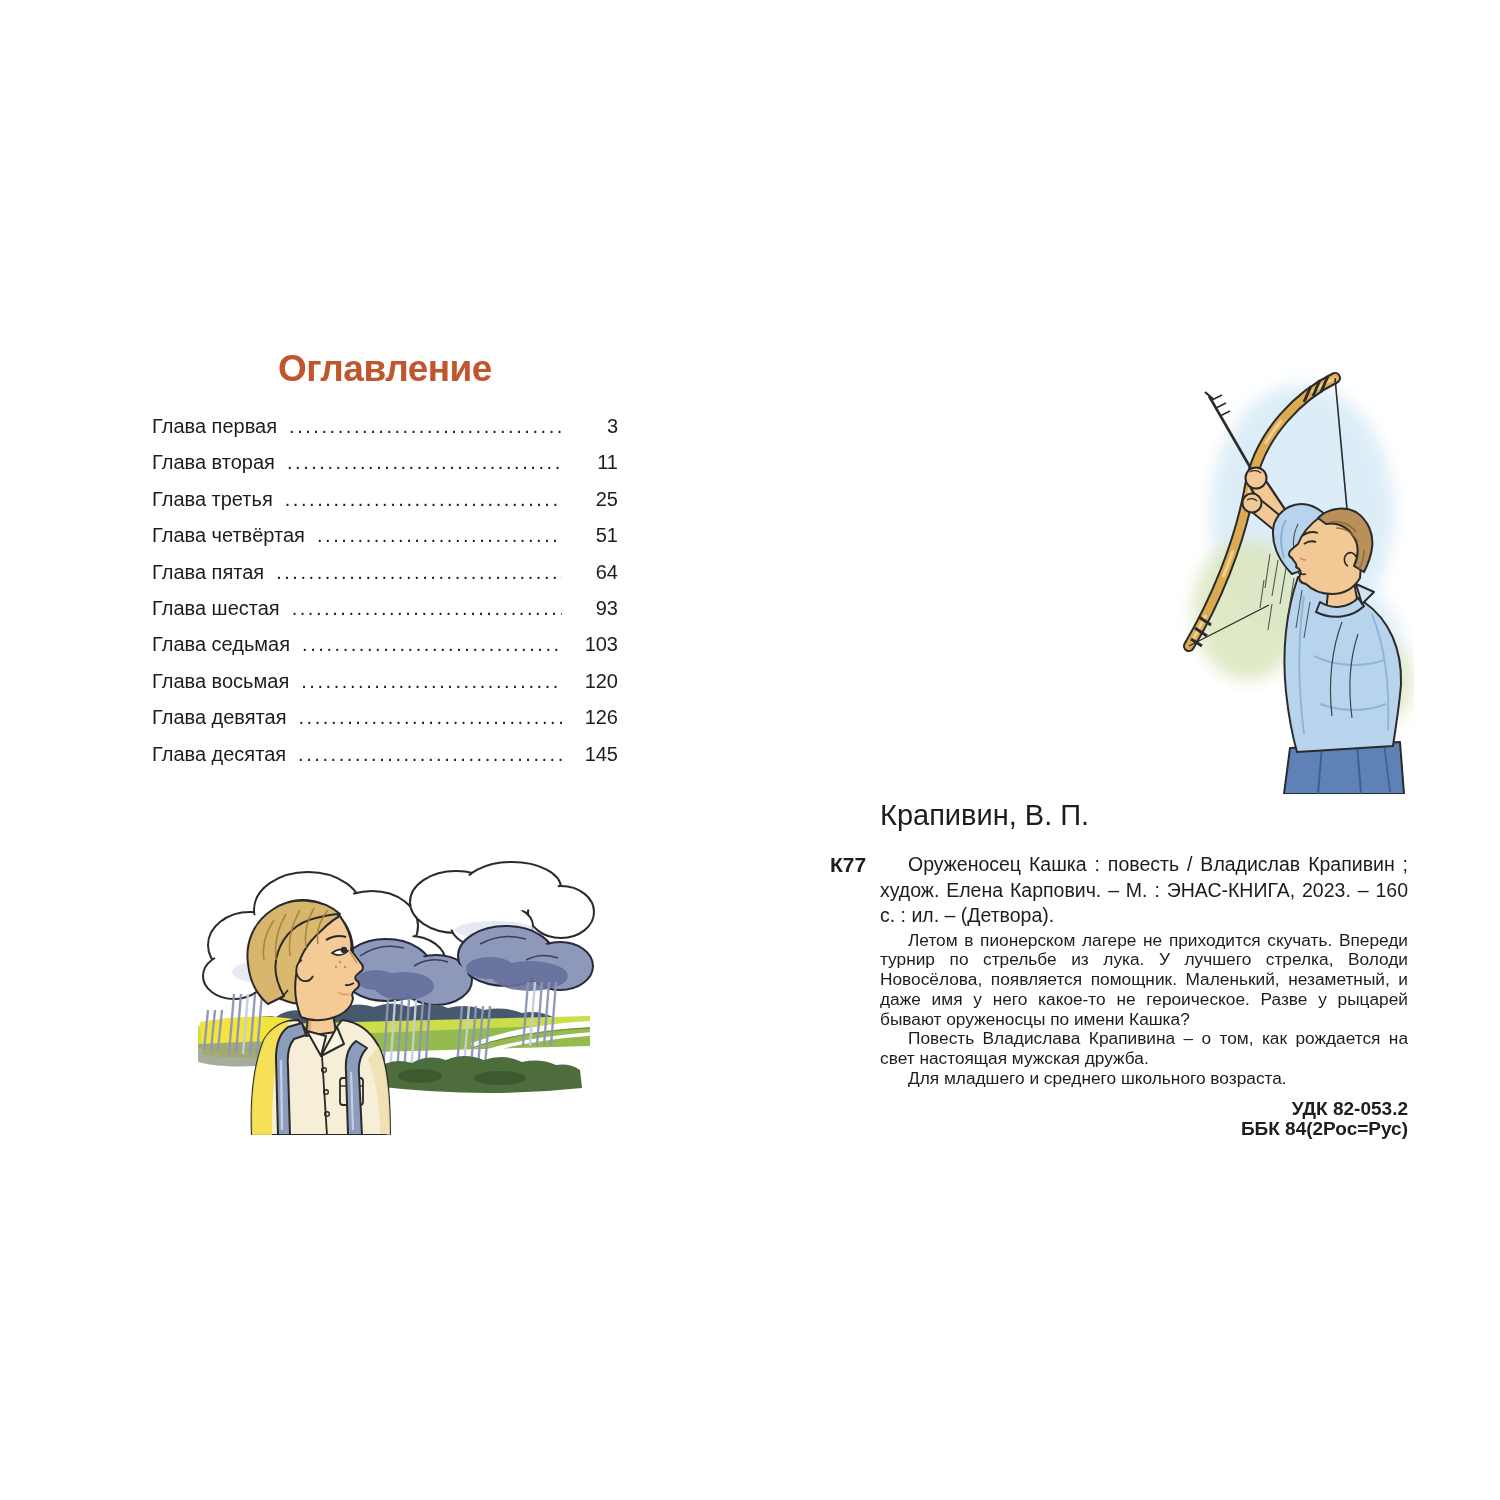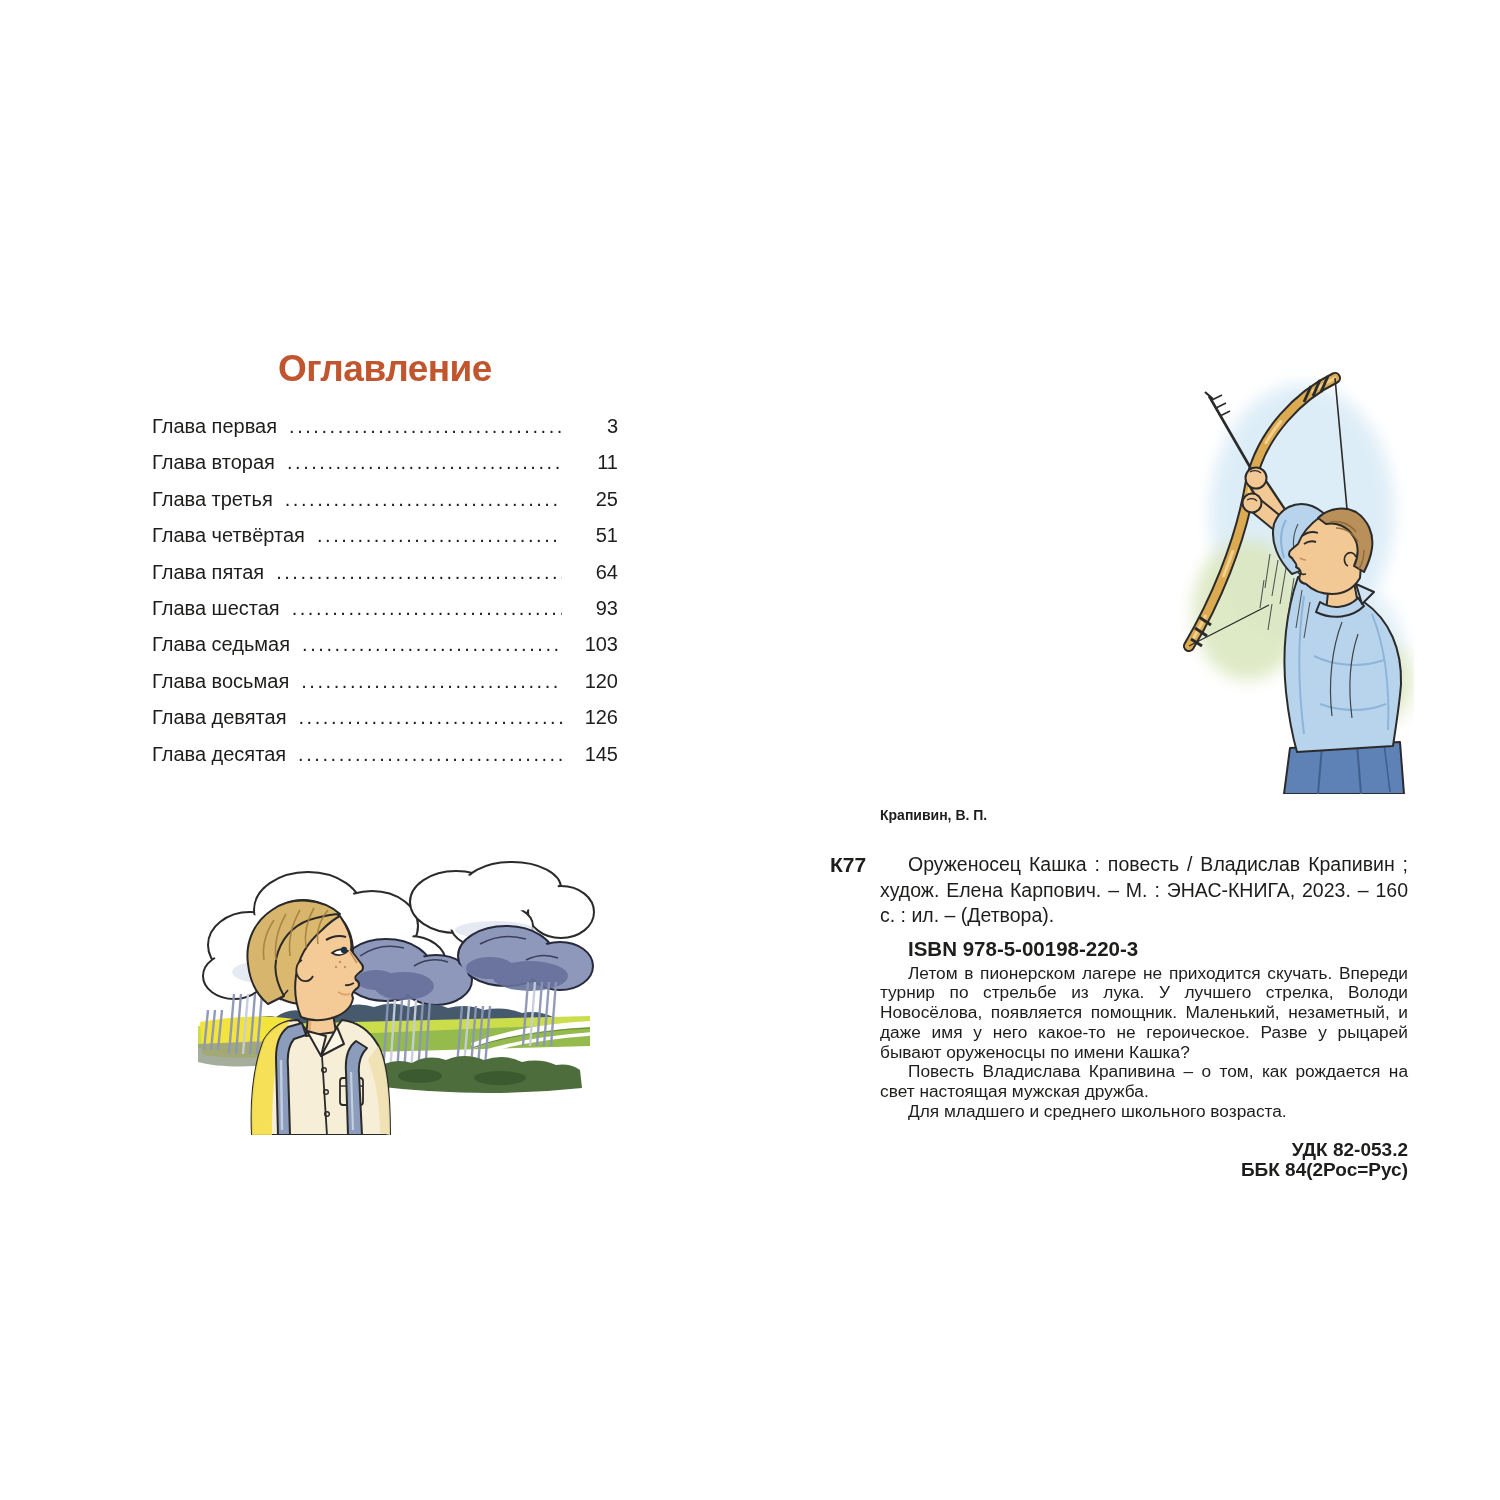--- a/index.html
+++ b/index.html
@@ -26,31 +26,31 @@
   }
   .toc-label{flex:0 0 auto;}
   .toc-dots{
     flex:1 1 auto;overflow:hidden;margin:0 8px 0 12px;
     letter-spacing:-1.5px;color:#1d1d1b;
   }
   .toc-page{flex:0 0 auto;min-width:48px;text-align:right;}
 
   
   .catalog-card{position:absolute;left:130px;top:802px;width:528px;}
-  .card-author{font-weight:700;font-size:14px;line-height:26px;}
+  .card-author{font-weight:400;font-size:29px;line-height:26px;}
   .card-desc-wrap{position:relative;margin-top:24px;}
   .card-code{
     position:absolute;left:-50px;top:0;font-weight:700;
     font-size:21px;line-height:25.5px;
   }
   .card-desc{font-size:19.5px;line-height:25.5px;text-align:justify;text-indent:28px;}
   .card-isbn{margin-top:7px;padding-left:28px;font-weight:700;font-size:20.5px;line-height:26px;}
   .card-annotation{margin-top:2px;}
   .card-annotation p{margin:0;font-size:17.3px;line-height:19.8px;text-align:justify;text-indent:28px;}
-  .card-codes{margin-top:18px;text-align:right;font-weight:700;font-size:19px;line-height:20.5px;}
+  .card-codes{margin-top:10px;text-align:right;font-weight:700;font-size:19px;line-height:20.5px;}
 
   
   .illustration{position:absolute;}
   #storm-illo{left:190px;top:860px;width:405px;height:275px;}
   #archer-illo{left:402px;top:352px;width:262px;height:442px;} 
 </style>
 </head>
 <body style="--accent: #c0552e;">
 
 <div class="page" id="left-page">
@@ -360,21 +360,20 @@
       </g>
     </g>
   </svg>
 
   <div class="catalog-card">
     <div class="card-author">Крапивин, В. П.</div>
     <div class="card-desc-wrap">
       <span class="card-code">К77</span>
       <p class="card-desc" style="margin:0">Оруженосец Кашка : повесть / Владислав Крапивин ; худож. Елена Карпович. – М. : ЭНАС-КНИГА, 2023. – 160 с. : ил. – (Детвора).</p>
     </div>
-    <div class="card-isbn">ISBN 978-5-00198-220-3</div>
     <div class="card-annotation">
       <p>Летом в пионерском лагере не приходится скучать. Впереди турнир по стрельбе из лука. У лучшего стрелка, Володи Новосёлова, появляется помощник. Маленький, незаметный, и даже имя у него какое-то не героическое. Разве у рыцарей бывают оруженосцы по имени Кашка?</p>
       <p>Повесть Владислава Крапивина – о том, как рождается на свет настоящая мужская дружба.</p>
       <p>Для младшего и среднего школьного возраста.</p>
     </div>
     <div class="card-codes">
       <div>УДК 82-053.2</div>
       <div>ББК 84(2Рос=Рус)</div>
     </div>
   </div>

